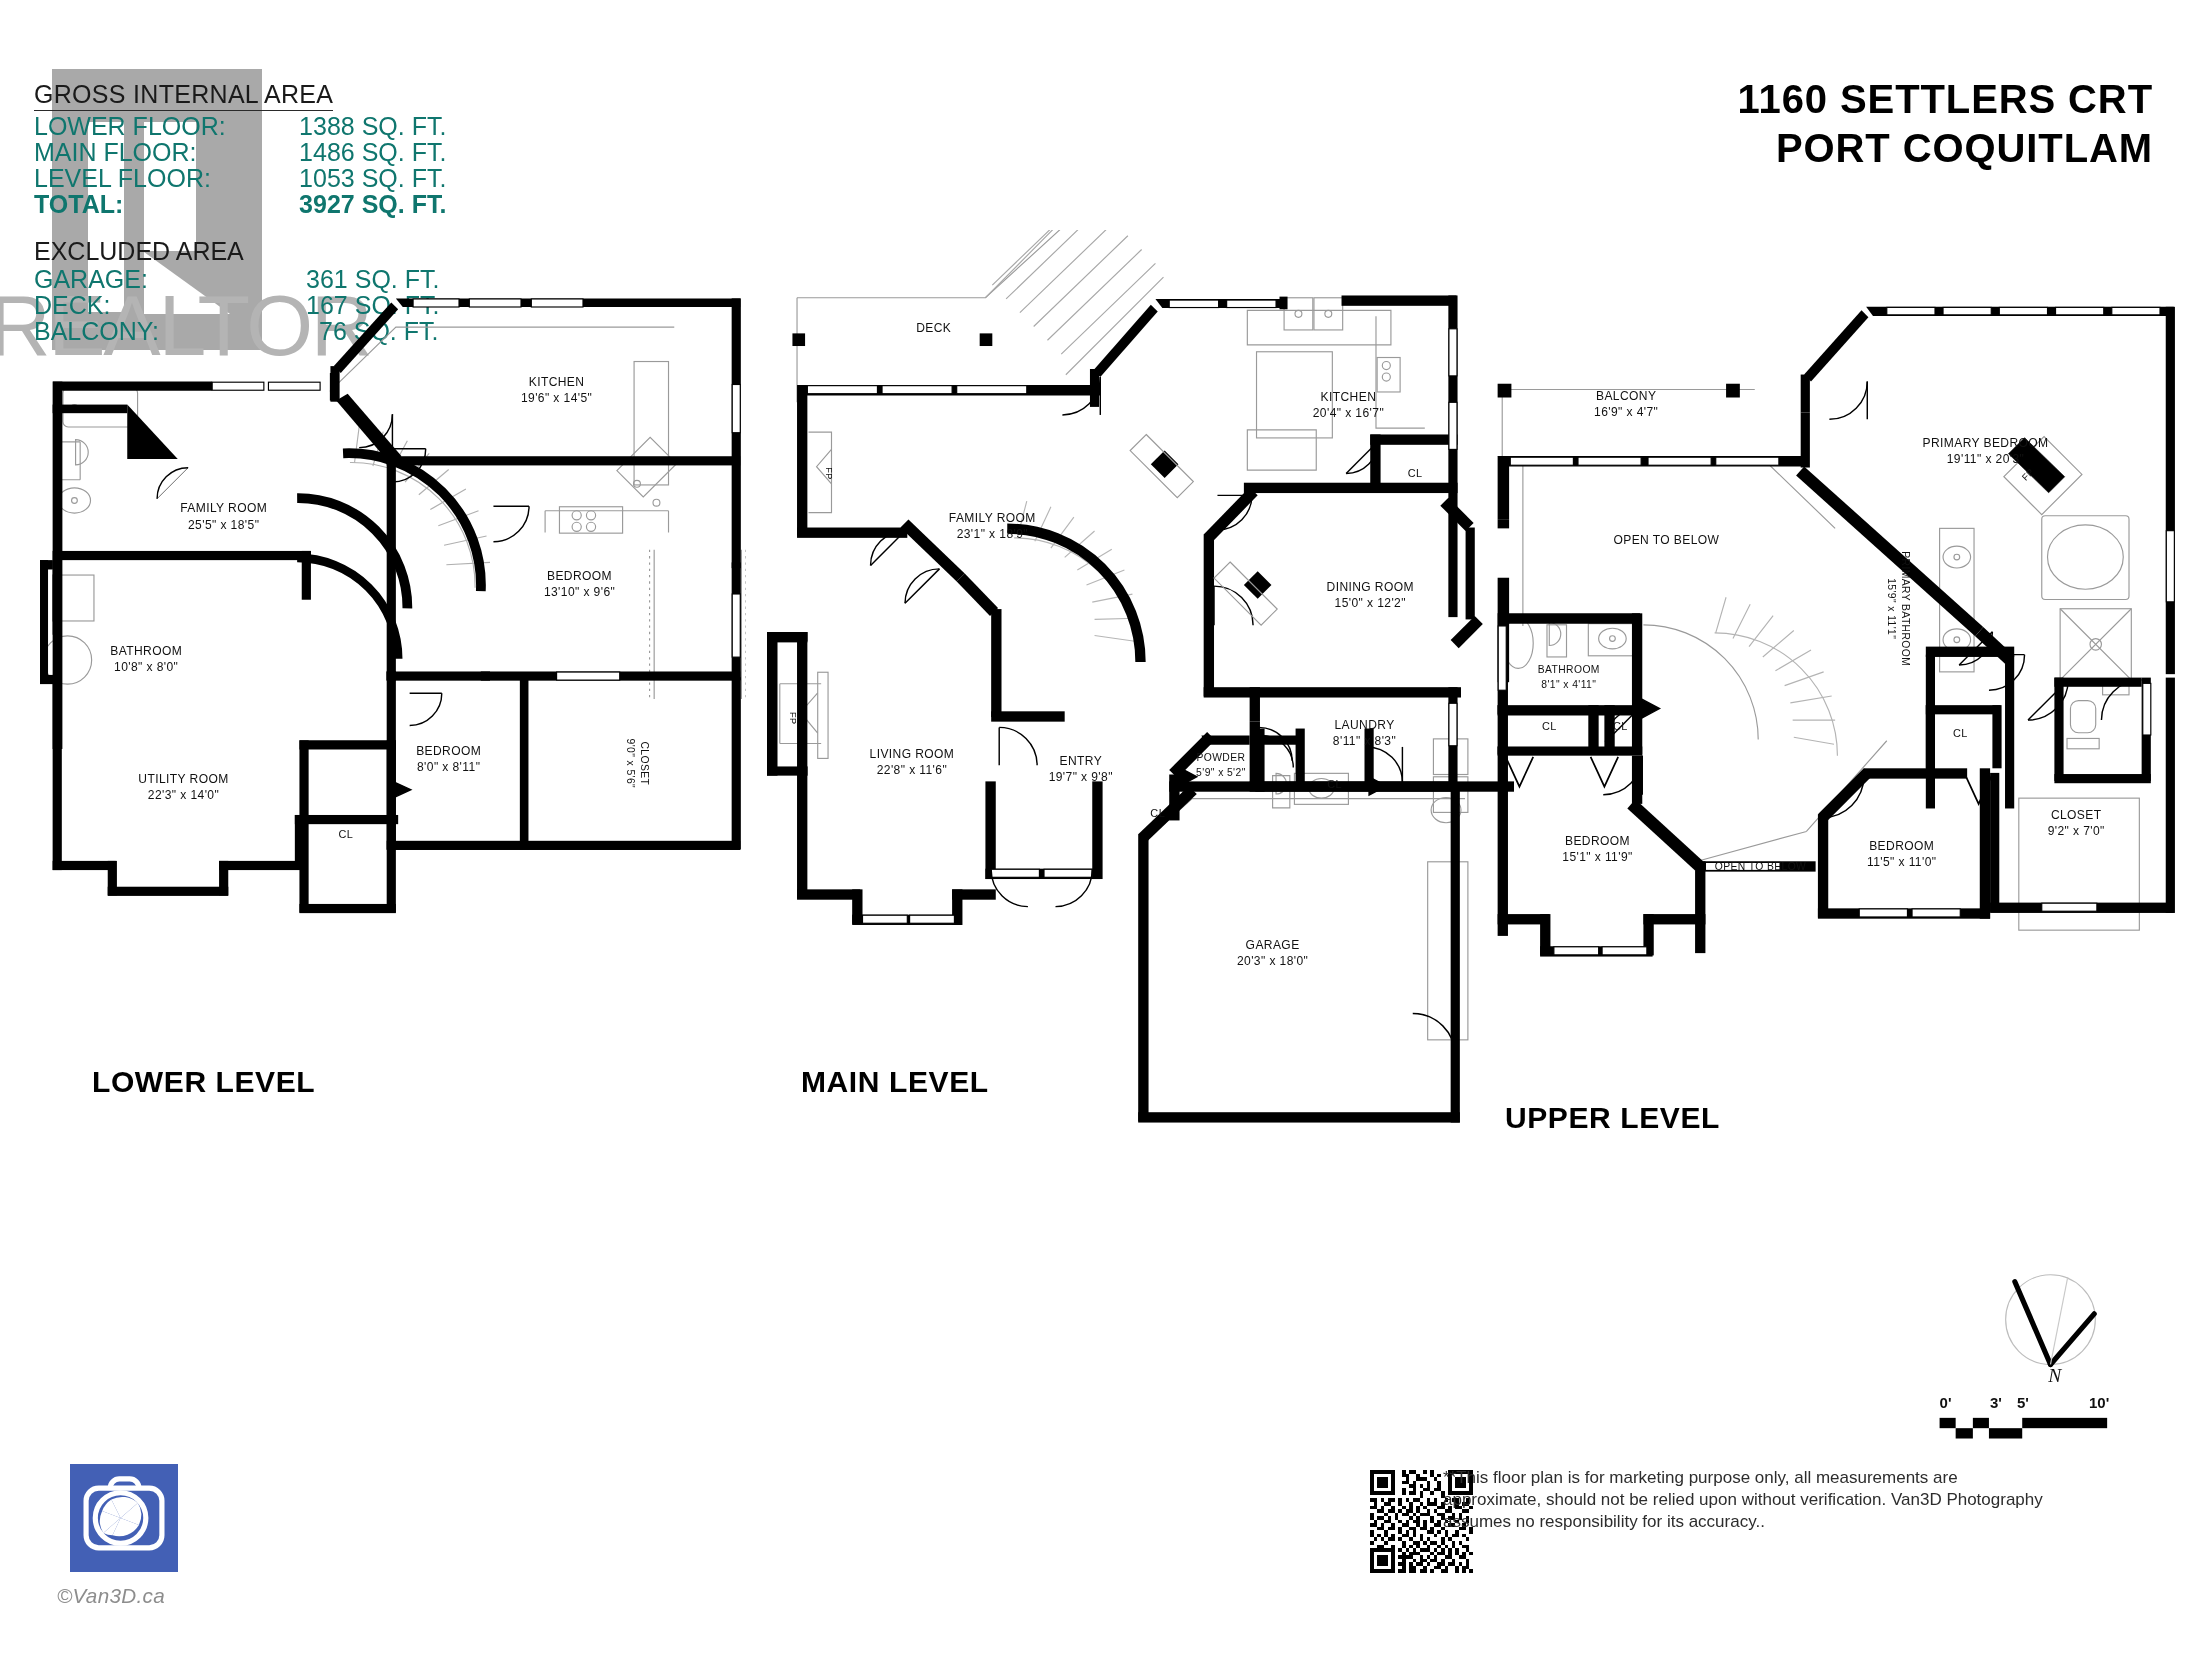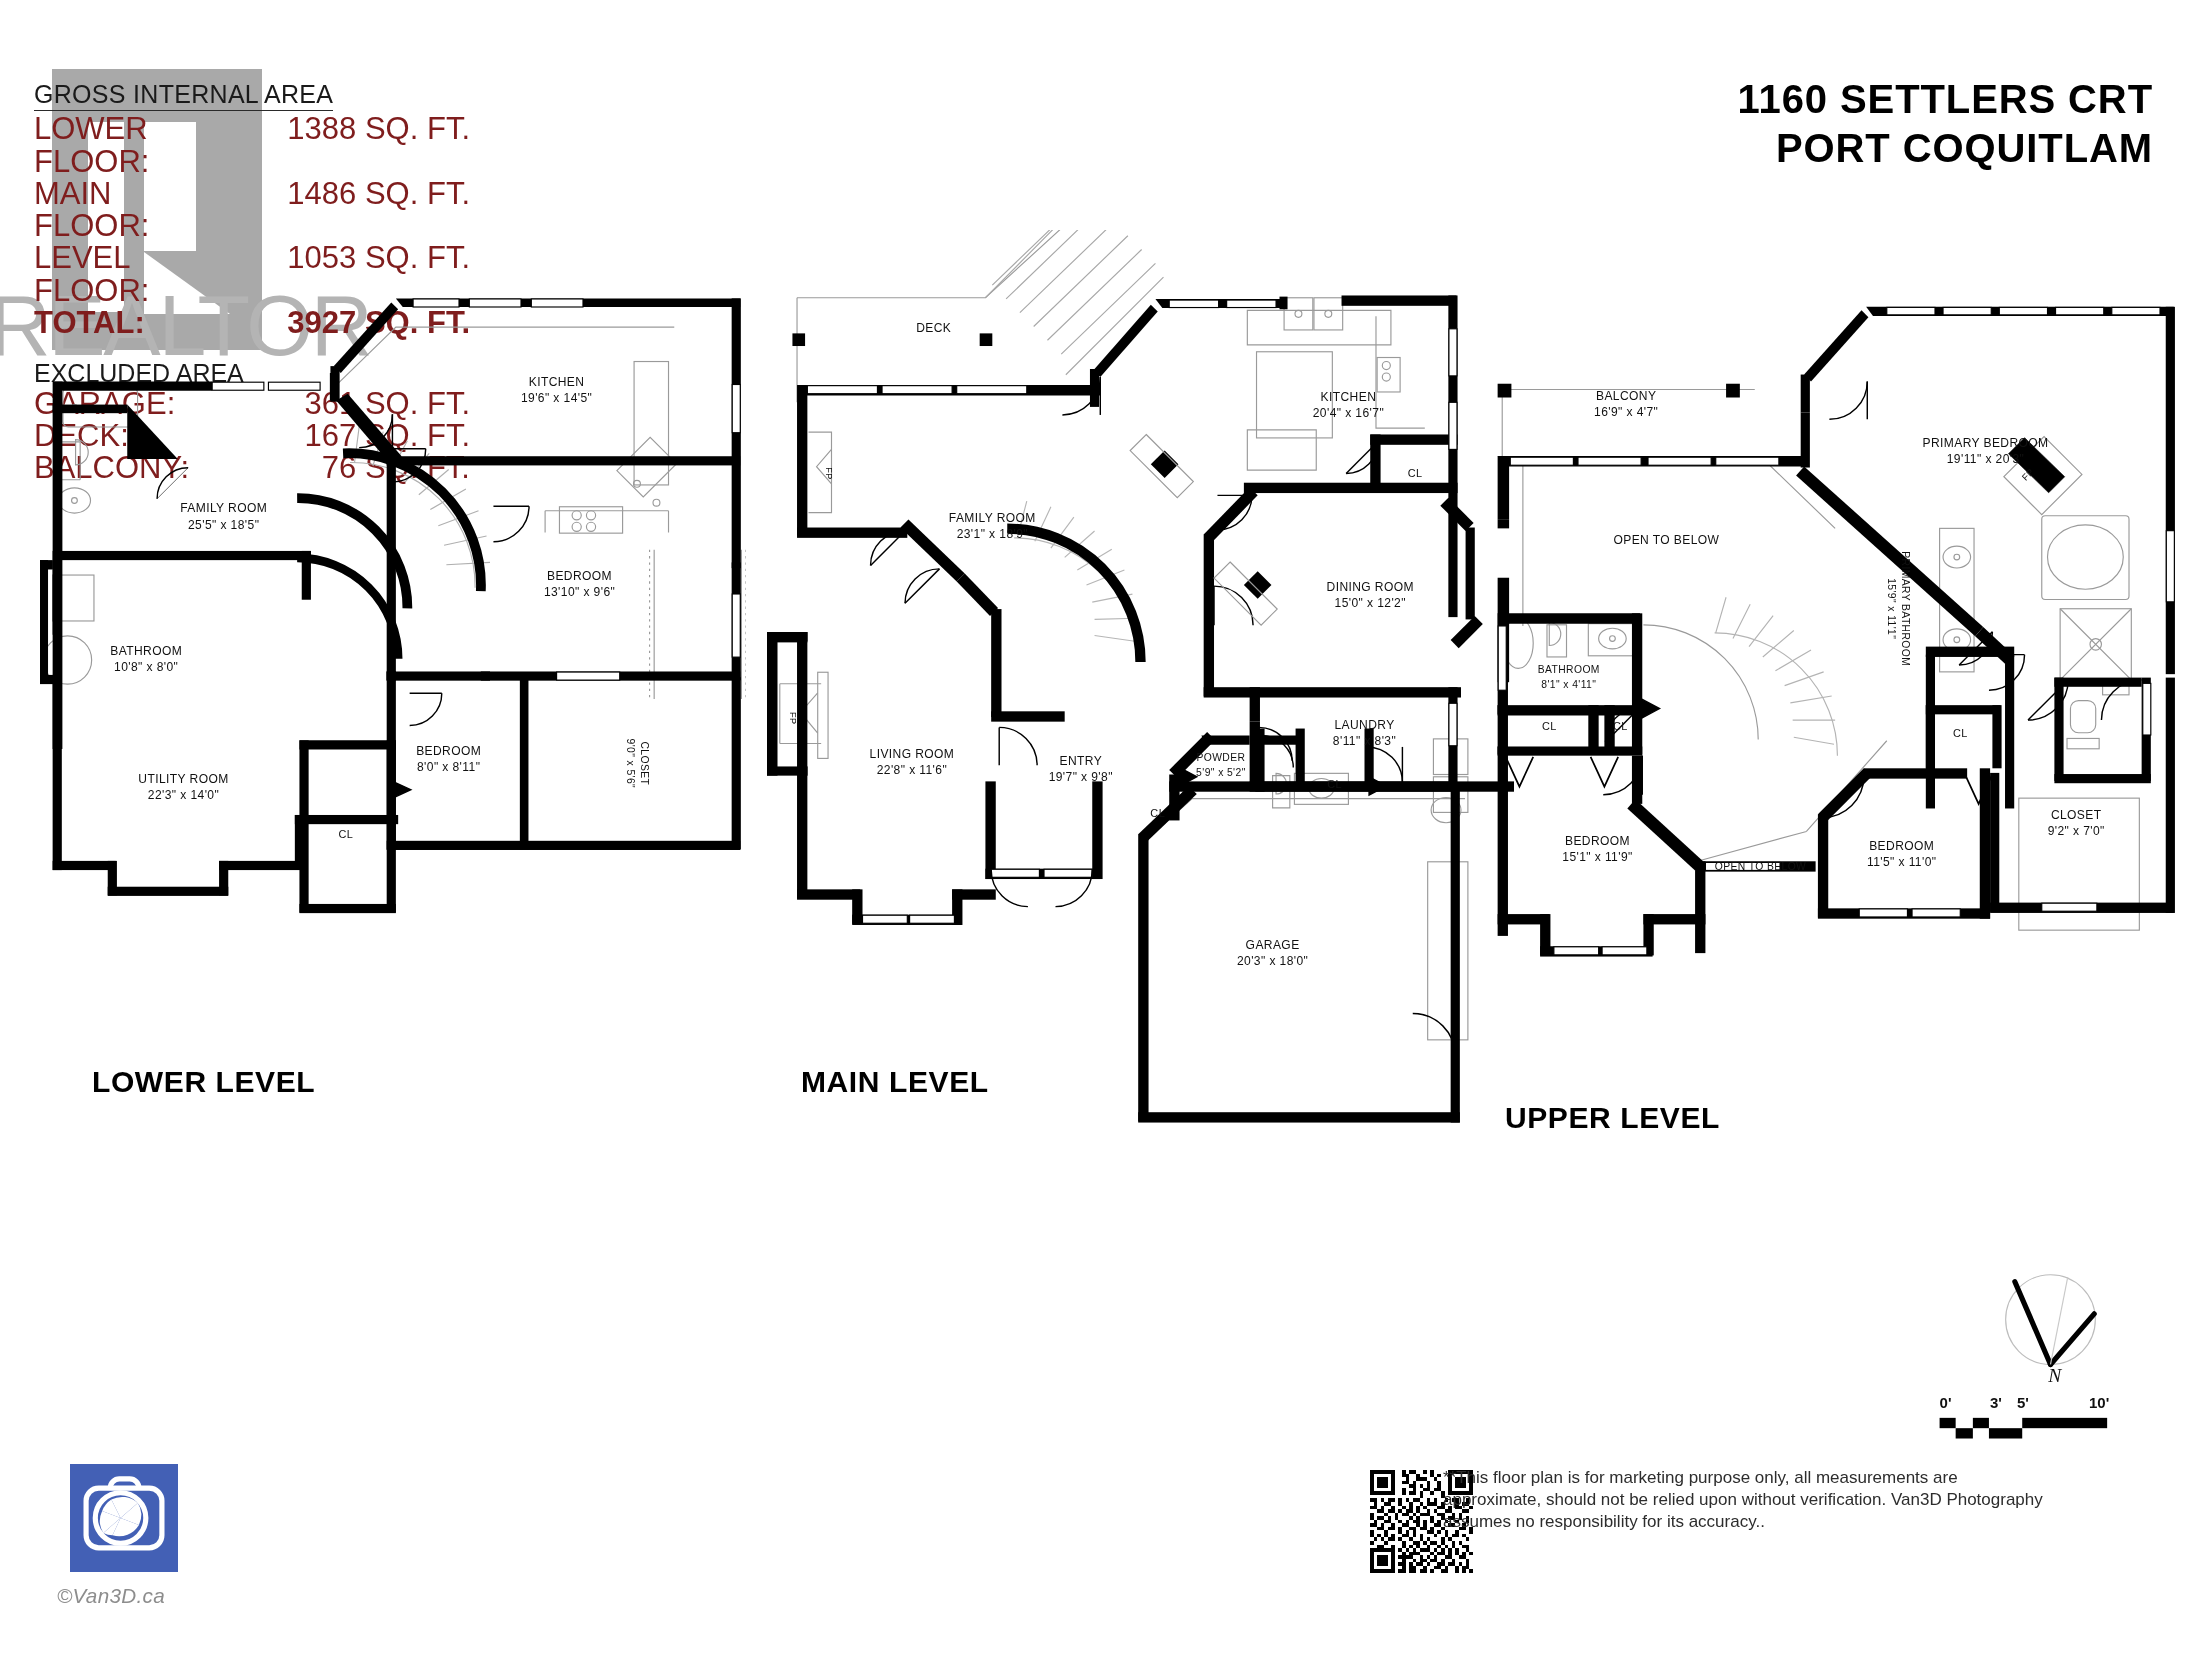--- a/index.html
+++ b/index.html
@@ -3,23 +3,23 @@
 <meta charset="utf-8">
 <style>
   html,body{margin:0;padding:0;background:#fff;}
   body{width:2205px;height:1654px;position:relative;overflow:hidden;
        font-family:"Liberation Sans","DejaVu Sans",sans-serif;color:#111;}
 
   
   #area-block{position:absolute;left:34px;top:80px;width:436px;}
   #area-block .hdr{font-size:25px;letter-spacing:0.3px;color:#1a1a1a;
       border-bottom:1.7px solid #2a2a2a;display:inline-block;padding-bottom:1.1px;margin-bottom:2.3px;text-align:right;}
-  #area-block .row{display:flex;font-size:31px;line-height:1.04;color:#7f1d1d;}
+  #area-block .row{display:flex;font-size:25px;line-height:1.04;color:#0f766e;}
   #area-block .row .lbl{width:207px;}
-  #area-block .row .val{width:207px;text-align:right;margin-left:47px;}
+  #area-block .row .val{width:207px;text-align:center;margin-left:47px;}
   #area-block .row.total{font-weight:bold;}
   #area-block .hdr2{font-size:25px;color:#1a1a1a;margin-top:19.5px;display:block;}
   #area-block .row .val.pad2{padding-left:24px;}
 
   
   #wm-r{position:absolute;left:52px;top:69px;width:210px;height:281px;
         background:#a9a9a9;z-index:0;}
   #wm-r .cut{position:absolute;background:#fff;}
   #wm-rtext{position:absolute;left:-11.5px;top:276px;font-size:86px;color:#b4b4b4;
         letter-spacing:-2.3px;z-index:0;font-family:"Liberation Sans",sans-serif;}

